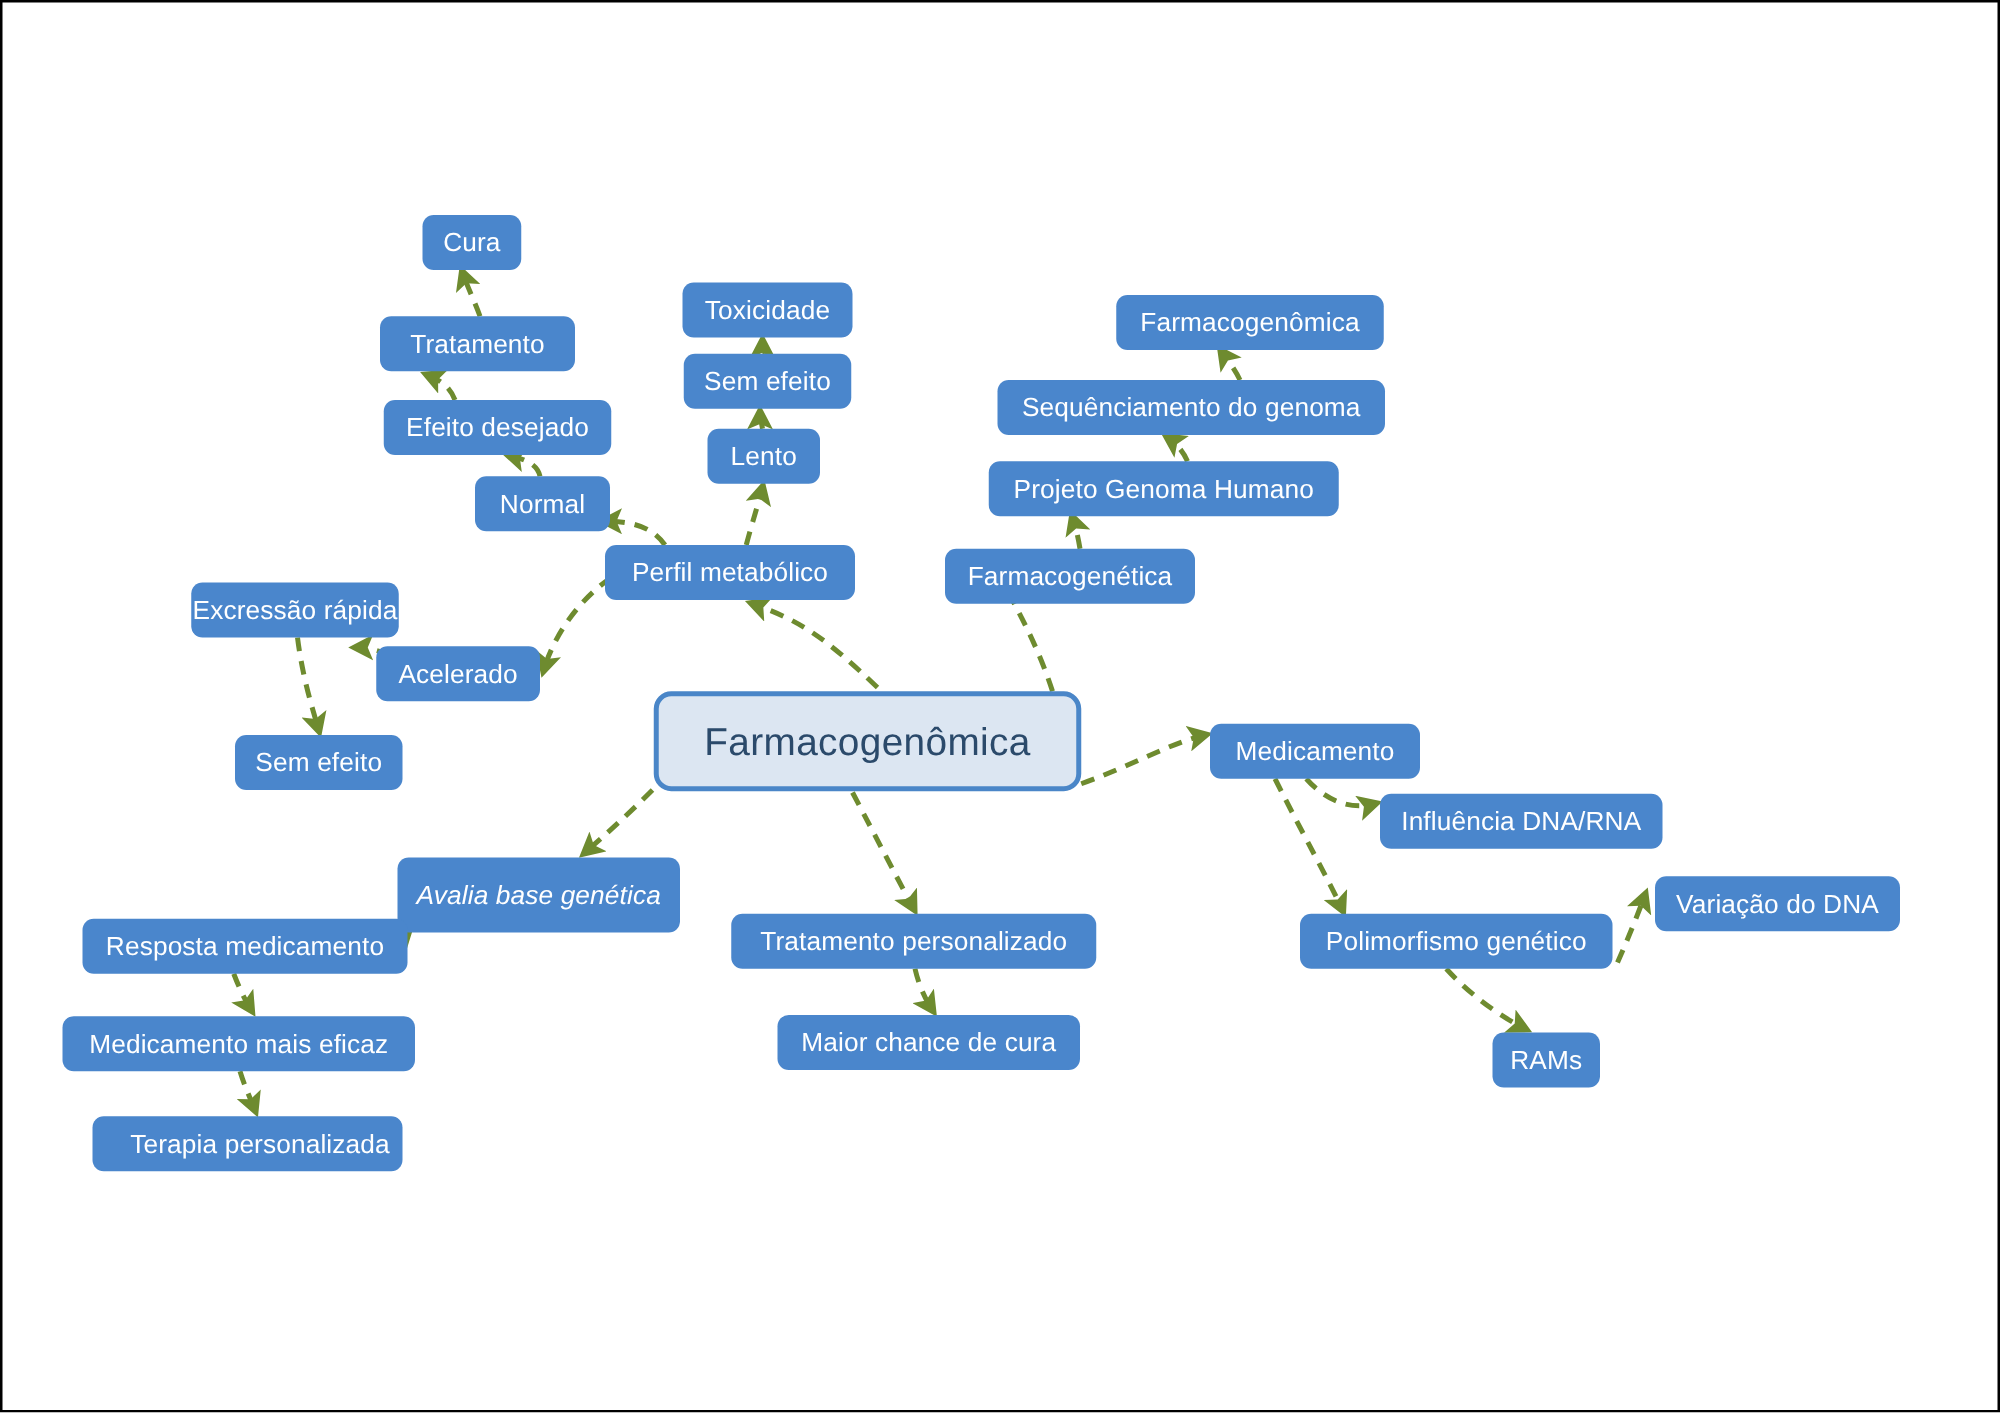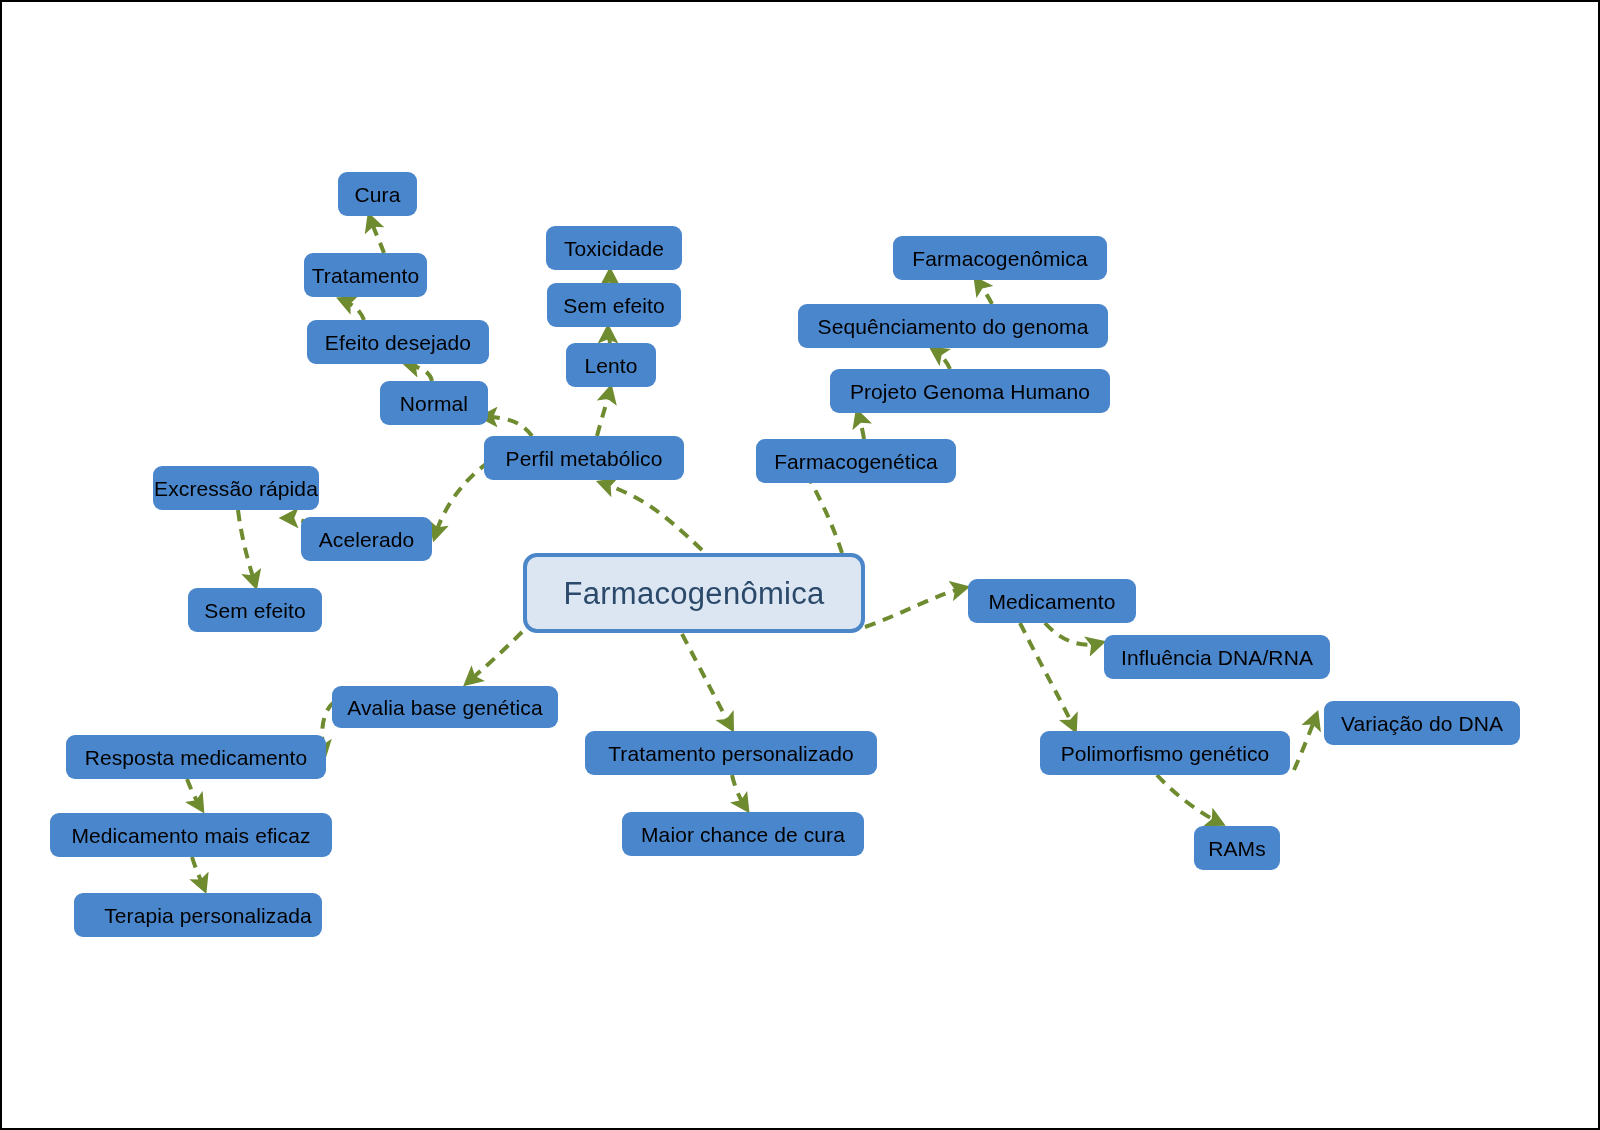--- a/index.html
+++ b/index.html
@@ -30,21 +30,21 @@
     height: 1130px;
     pointer-events: none;
   }
   .node {
     position: absolute;
     box-sizing: border-box;
     display: flex;
     align-items: center;
     justify-content: center;
     background: #4a86cc;
-    color: #000000;
+    color: #ffffff;
     border-radius: 9px;
     font-family: "Liberation Sans", sans-serif;
     font-size: 21px;
     line-height: 1;
     white-space: nowrap;
     letter-spacing: 0.1px;
     padding: 0 14px;
     z-index: 5;
   }
   .node.central {
@@ -93,40 +93,40 @@
         <path d="M 332 700 C 320 710 318 730 322 752" fill="none" stroke="#6e8b2f" stroke-width="4" stroke-dasharray="11 8" stroke-linecap="butt" marker-end="url(#arrowhead)"></path>
         <path d="M 185 777 C 190 790 194 798 199 806" fill="none" stroke="#6e8b2f" stroke-width="4" stroke-dasharray="11 8" stroke-linecap="butt" marker-end="url(#arrowhead)"></path>
         <path d="M 190 855 C 194 868 198 876 202 886" fill="none" stroke="#6e8b2f" stroke-width="4" stroke-dasharray="11 8" stroke-linecap="butt" marker-end="url(#arrowhead)"></path>
         <path d="M 680 632 C 700 670 718 705 729 725" fill="none" stroke="#6e8b2f" stroke-width="4" stroke-dasharray="11 8" stroke-linecap="butt" marker-end="url(#arrowhead)"></path>
         <path d="M 730 773 C 734 790 740 800 744 806" fill="none" stroke="#6e8b2f" stroke-width="4" stroke-dasharray="11 8" stroke-linecap="butt" marker-end="url(#arrowhead)"></path>
       </g>
   </svg>
 
   <div id="nodes">
       <div class="node" style="left: 336px; top: 170px; width: 79px; height: 44px;">Cura</div>
-      <div class="node" style="left: 302px; top: 251px; width: 123px; height: 44px;">Tratamento</div>
+      <div class="node" style="left: 302px; top: 251px; width: 156px; height: 44px;">Tratamento</div>
       <div class="node" style="left: 305px; top: 318px; width: 182px; height: 44px;">Efeito desejado</div>
       <div class="node" style="left: 378px; top: 379px; width: 108px; height: 44px;">Normal</div>
       <div class="node" style="left: 544px; top: 224px; width: 136px; height: 44px;">Toxicidade</div>
       <div class="node" style="left: 545px; top: 281px; width: 134px; height: 44px;">Sem efeito</div>
       <div class="node" style="left: 564px; top: 341px; width: 90px; height: 44px;">Lento</div>
       <div class="node" style="left: 482px; top: 434px; width: 200px; height: 44px;">Perfil metabólico</div>
       <div class="node" style="left: 151px; top: 464px; width: 166px; height: 44px;">Excressão rápida</div>
       <div class="node" style="left: 299px; top: 515px; width: 131px; height: 44px;">Acelerado</div>
       <div class="node" style="left: 186px; top: 586px; width: 134px; height: 44px;">Sem efeito</div>
       <div class="node" style="left: 891px; top: 234px; width: 214px; height: 44px;">Farmacogenômica</div>
       <div class="node" style="left: 796px; top: 302px; width: 310px; height: 44px;">Sequênciamento do genoma</div>
-      <div class="node" style="left: 828px; top: 367px; width: 280px; height: 44px;">Projeto Genoma Humano</div>
+      <div class="node" style="left: 789px; top: 367px; width: 280px; height: 44px;">Projeto Genoma Humano</div>
       <div class="node" style="left: 754px; top: 437px; width: 200px; height: 44px;">Farmacogenética</div>
       <div class="node" style="left: 966px; top: 577px; width: 168px; height: 44px;">Medicamento</div>
       <div class="node" style="left: 1102px; top: 633px; width: 226px; height: 44px;">Influência DNA/RNA</div>
       <div class="node" style="left: 1038px; top: 729px; width: 250px; height: 44px; text-align: center;">Polimorfismo genético</div>
       <div class="node" style="left: 1322px; top: 699px; width: 196px; height: 44px;">Variação do DNA</div>
       <div class="node" style="left: 1192px; top: 824px; width: 86px; height: 44px;">RAMs</div>
-      <div class="node" style="left: 330px; top: 684px; width: 226px; height: 42px;">Avalia base genética</div>
+      <div class="node" style="left: 316px; top: 684px; width: 226px; height: 60px; font-style: italic;">Avalia base genética</div>
       <div class="node" style="left: 64px; top: 733px; width: 260px; height: 44px;">Resposta medicamento</div>
       <div class="node" style="left: 48px; top: 811px; width: 282px; height: 44px;">Medicamento mais eficaz</div>
       <div class="node" style="left: 72px; top: 891px; width: 248px; height: 44px; padding-left: 34px;">Terapia personalizada</div>
       <div class="node" style="left: 583px; top: 729px; width: 292px; height: 44px;">Tratamento personalizado</div>
       <div class="node" style="left: 620px; top: 810px; width: 242px; height: 44px;">Maior chance de cura</div>
     </div>
 
   <div class="node central" style="left: 521px; top: 551px; width: 342px; height: 80px;">Farmacogenômica</div>
 
 </div>

